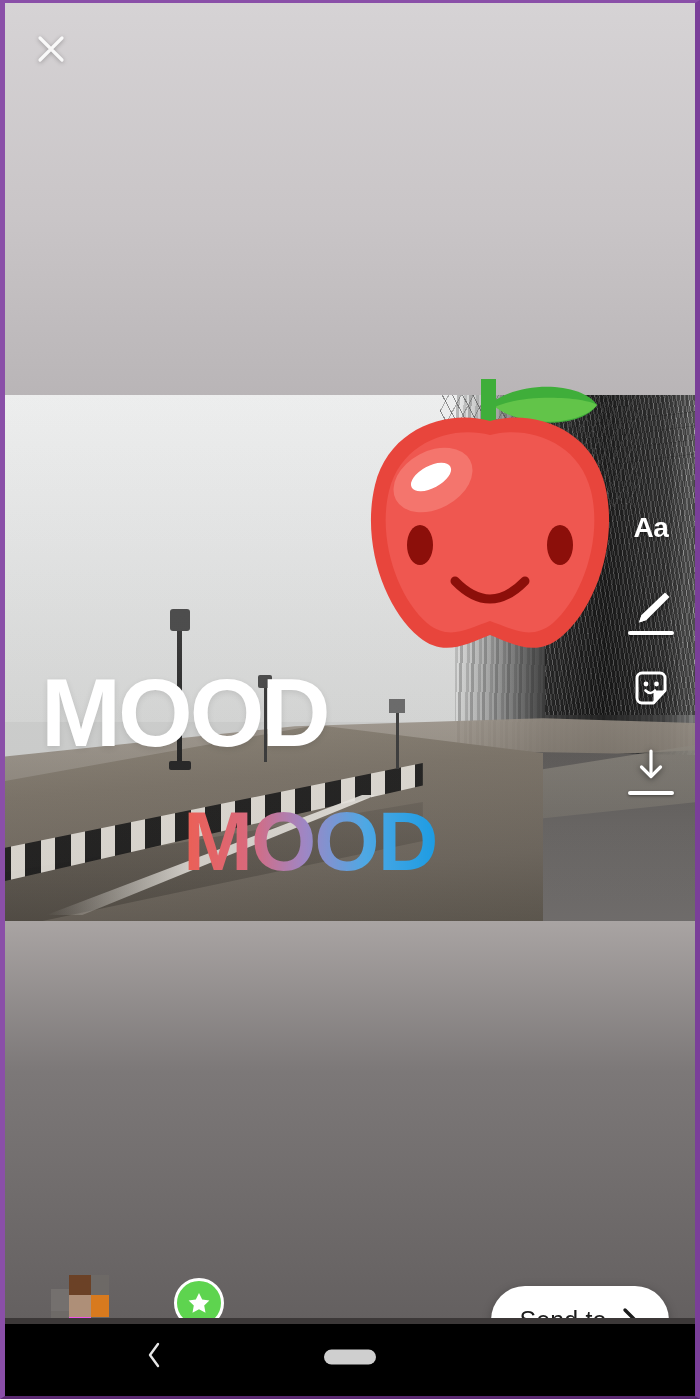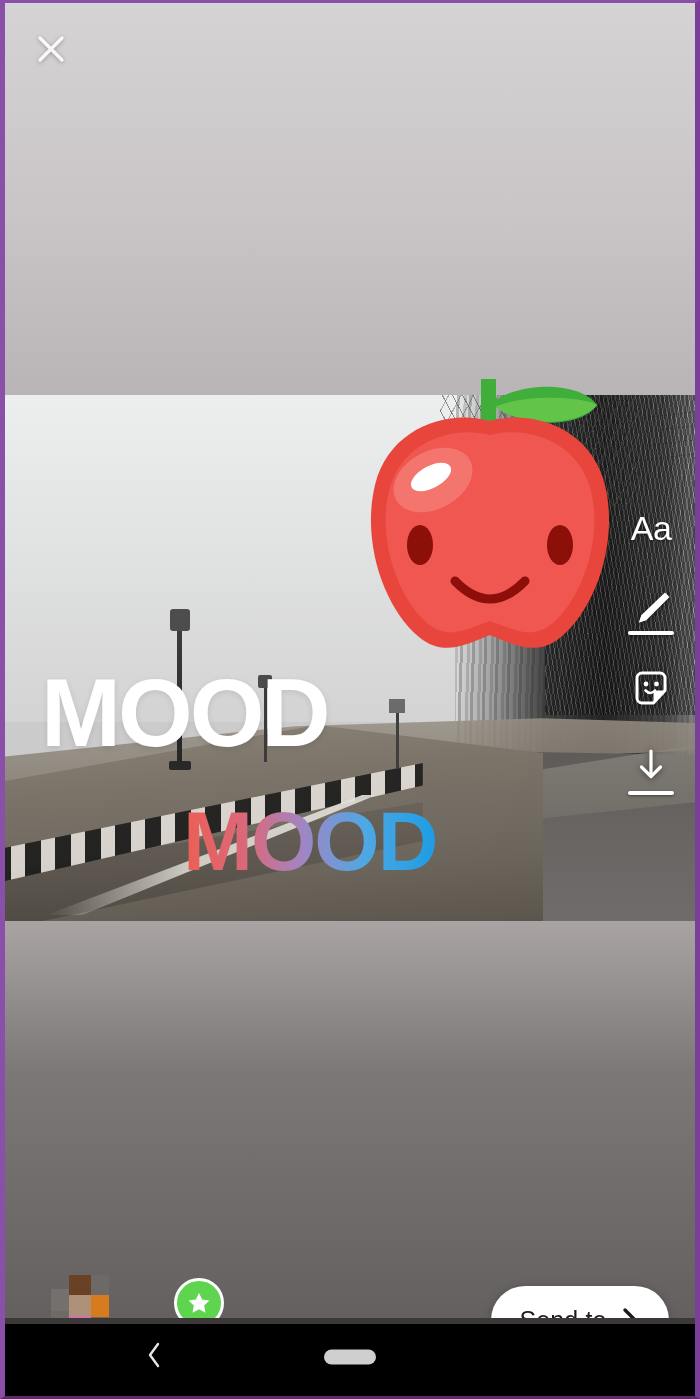--- a/index.html
+++ b/index.html
@@ -172,21 +172,21 @@
     display:flex;flex-direction:column;align-items:center;
     z-index:30;
   }
   .tool{
     width:58px;height:58px;
     display:flex;align-items:center;justify-content:center;
     position:relative;cursor:pointer;
     margin-bottom:22px;
   }
   .tool-aa{
-    color:#fff;font-size:34px;font-weight:400;line-height:1;
+    color:#fff;font-size:28px;font-weight:700;line-height:1;
     letter-spacing:-.5px;
     text-shadow:0 1px 3px rgba(0,0,0,.45);
   }
   .tool svg{display:block;filter:drop-shadow(0 1px 3px rgba(0,0,0,.5));}
   .tool-underline{
     position:absolute;bottom:2px;left:50%;transform:translateX(-50%);
     width:46px;height:4px;background:#fff;border-radius:2px;
     box-shadow:0 1px 3px rgba(0,0,0,.45);
   }
 

